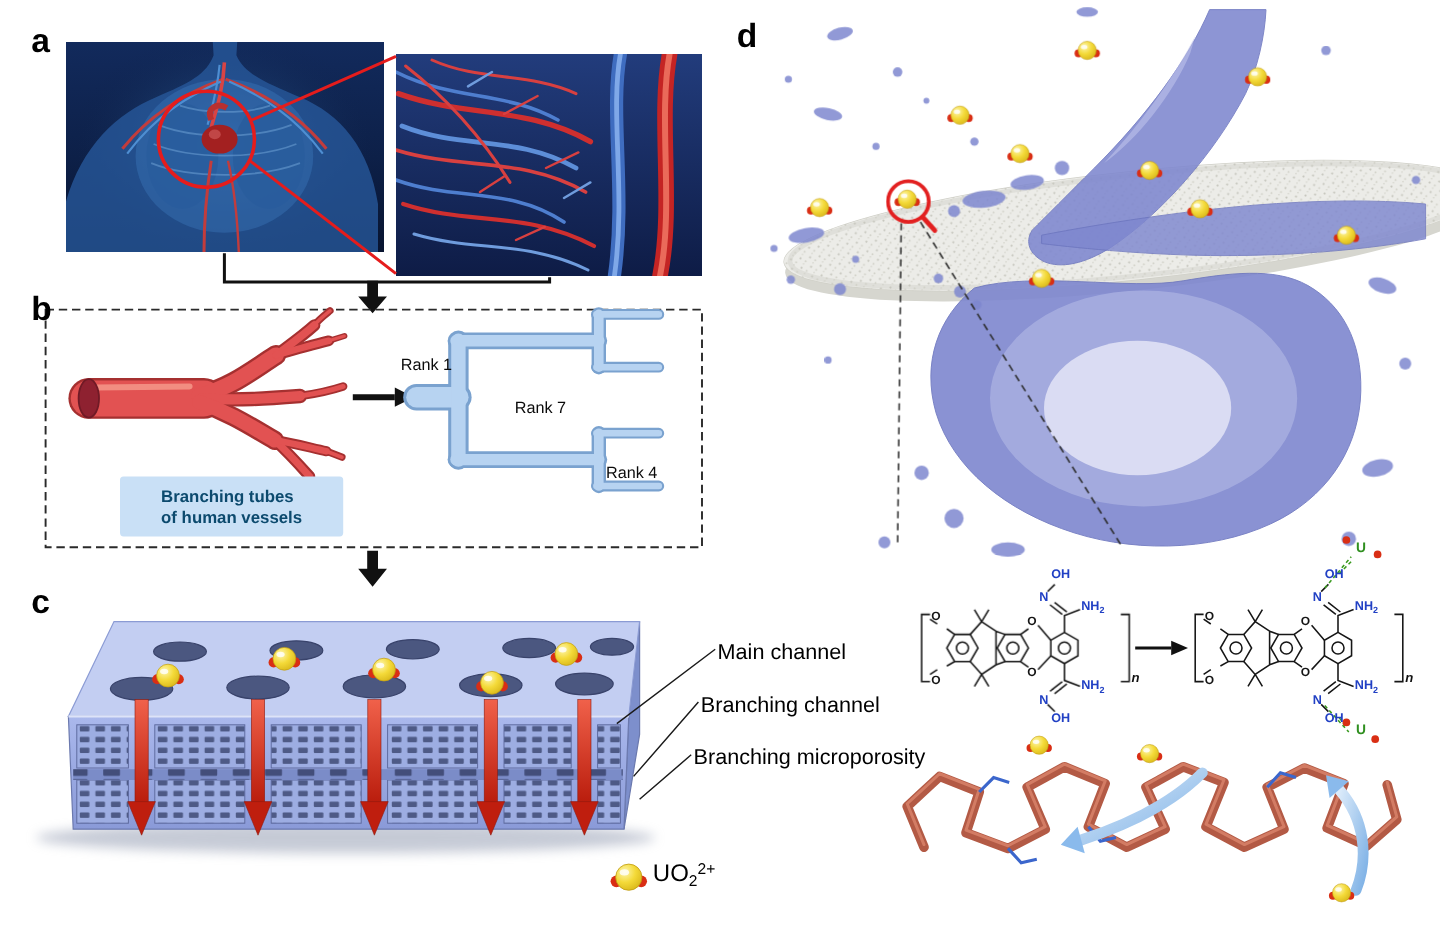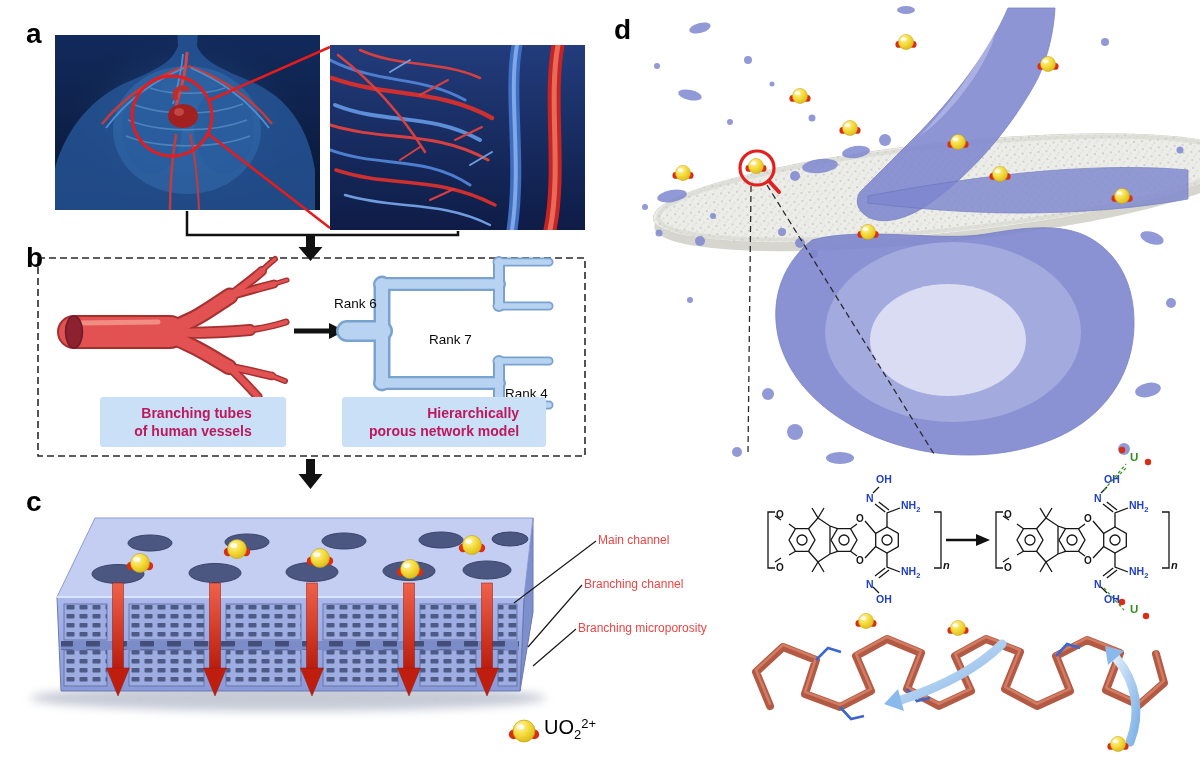--- a/index.html
+++ b/index.html
@@ -1,24 +1,24 @@
 <!DOCTYPE html>
 <html><head>
 <meta charset="utf-8">
 <style>
   html,body{margin:0;padding:0;background:#fff}
   #fig{position:relative;width:1200px;height:776px;background:#ffffff;font-family:"Liberation Sans",sans-serif;overflow:hidden}
   #fig svg.art{position:absolute;left:0;top:0}
   .plabel{position:absolute;font-size:28px;font-weight:bold;color:#000;line-height:1}
   .rank{position:absolute;font-size:13.5px;color:#0a0a0a;white-space:nowrap}
-  .cap{position:absolute;display:flex;align-items:center;justify-content:center;text-align:right;
-       background:#c9e0f6;color:#be185d;font-weight:bold;font-size:14px;line-height:1.3;
+  .cap{position:absolute;display:flex;align-items:center;justify-content:center;text-align:left;
+       background:#c9e0f6;color:#0c4a6e;font-weight:bold;font-size:14px;line-height:1.3;
        white-space:pre-line;border-radius:3px}
   .capc{font-size:15px}
-  .ann{position:absolute;font-size:12px;color:#ef4444;white-space:nowrap}
+  .ann{position:absolute;font-size:18px;color:#000000;white-space:nowrap}
   .legend-label{position:absolute;font-size:20px;font-weight:normal;color:#000;line-height:1}
   .legend-label sub{font-size:13px;vertical-align:-0.35em}
   .legend-label sup{font-size:13px;vertical-align:0.45em}
   .chem{position:absolute;font-size:10.5px;font-weight:bold;color:#2140c4;line-height:1;white-space:nowrap}
   .chem sub{font-size:7.5px}
   .chem.ob{color:#151515;font-size:10px}
   .chem.ug{color:#2f8f1f;font-size:11.5px}
   .rep{position:absolute;font-size:11px;font-style:italic;font-weight:bold;color:#111;line-height:1}
 </style>
 </head>
@@ -373,28 +373,26 @@
 </g>
 </svg>
 
 <div style="position:absolute;left:745px;top:455px;width:438px;height:308px;background:#eef5d9;border:1.2px solid #8f9484;border-radius:10px;z-index:-1"></div>
 
 <span class="plabel" style="left:26px;top:20px">a</span>
 <span class="plabel" style="left:26px;top:244px">b</span>
 <span class="plabel" style="left:26px;top:488px">c</span>
 <span class="plabel" style="left:614px;top:16px">d</span>
 
-<span class="rank" style="left:334px;top:296px">Rank 6</span>
+<span class="rank" style="left:334px;top:296px">Rank 1</span>
 <span class="rank" style="left:429px;top:332px">Rank 7</span>
 <span class="rank" style="left:505px;top:386px">Rank 4</span>
 
 <div class="cap" style="left:100px;top:397px;width:186px;height:50px">Branching tubes
 of human vessels</div>
-<div class="cap" style="left:342px;top:397px;width:204px;height:50px">Hierarchically
-porous network model</div>
 
 <span class="ann" style="left:598px;top:533px">Main channel</span>
 <span class="ann" style="left:584px;top:577px">Branching channel</span>
 <span class="ann" style="left:578px;top:621px">Branching microporosity</span>
 
 
 <span class="legend-label" style="left:544px;top:717px"><span>UO</span><sub>2</sub><sup>2+</sup></span>
 
 <span class="chem ob" style="left:776px;top:510px">O</span>
 <span class="chem ob" style="left:776px;top:563px">O</span>

